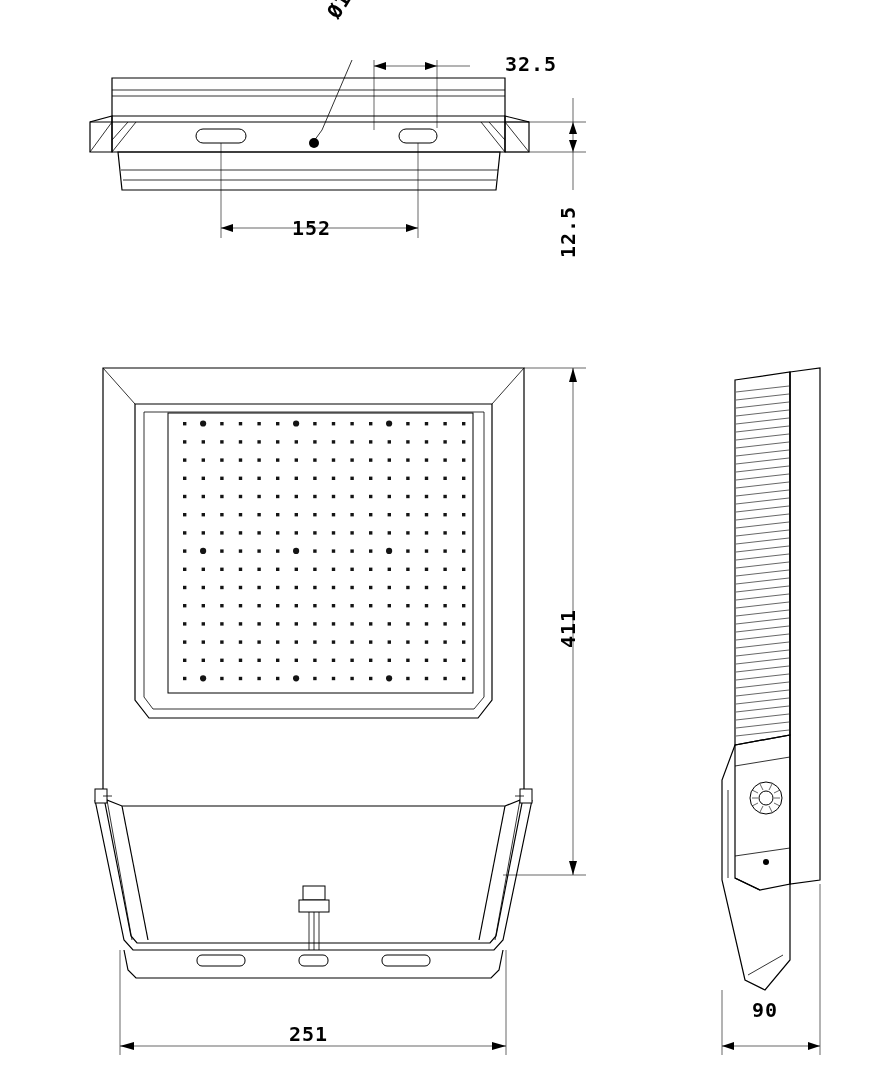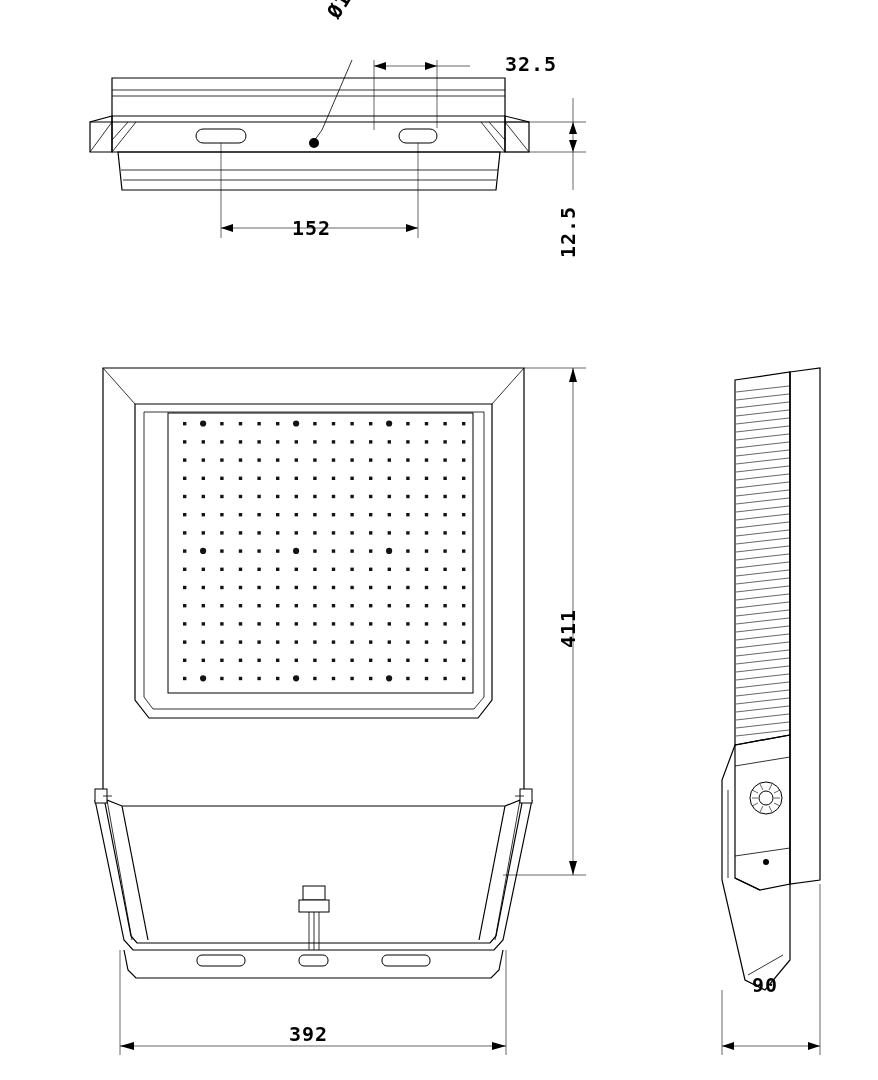--- a/index.html
+++ b/index.html
@@ -525,17 +525,17 @@
   <div class="dim-text rot" style="left:322px; top:10px; transform: rotate(-58deg);">Ø12.5</div>
 
   <div class="dim-text" style="left:466px; top:52px;margin-left:39px;">32.5</div>
 
   <div class="dim-text" style="left:292px; top:216px;">152</div>
 
   <div class="dim-text vert" style="left:556px; top:258px;">12.5</div>
 
   <div class="dim-text vert" style="left:556px; top:648px;">411</div>
 
-  <div class="dim-text" style="left:289px; top:1022px;">392</div>
-
-  <div class="dim-text" style="left:752px; top:973px;">90</div>
+  <div class="dim-text" style="left:289px; top:1022px;">251</div>
+
+  <div class="dim-text" style="left:752px; top:998px;">90</div>
 
 </div>
 
 </body></html>

